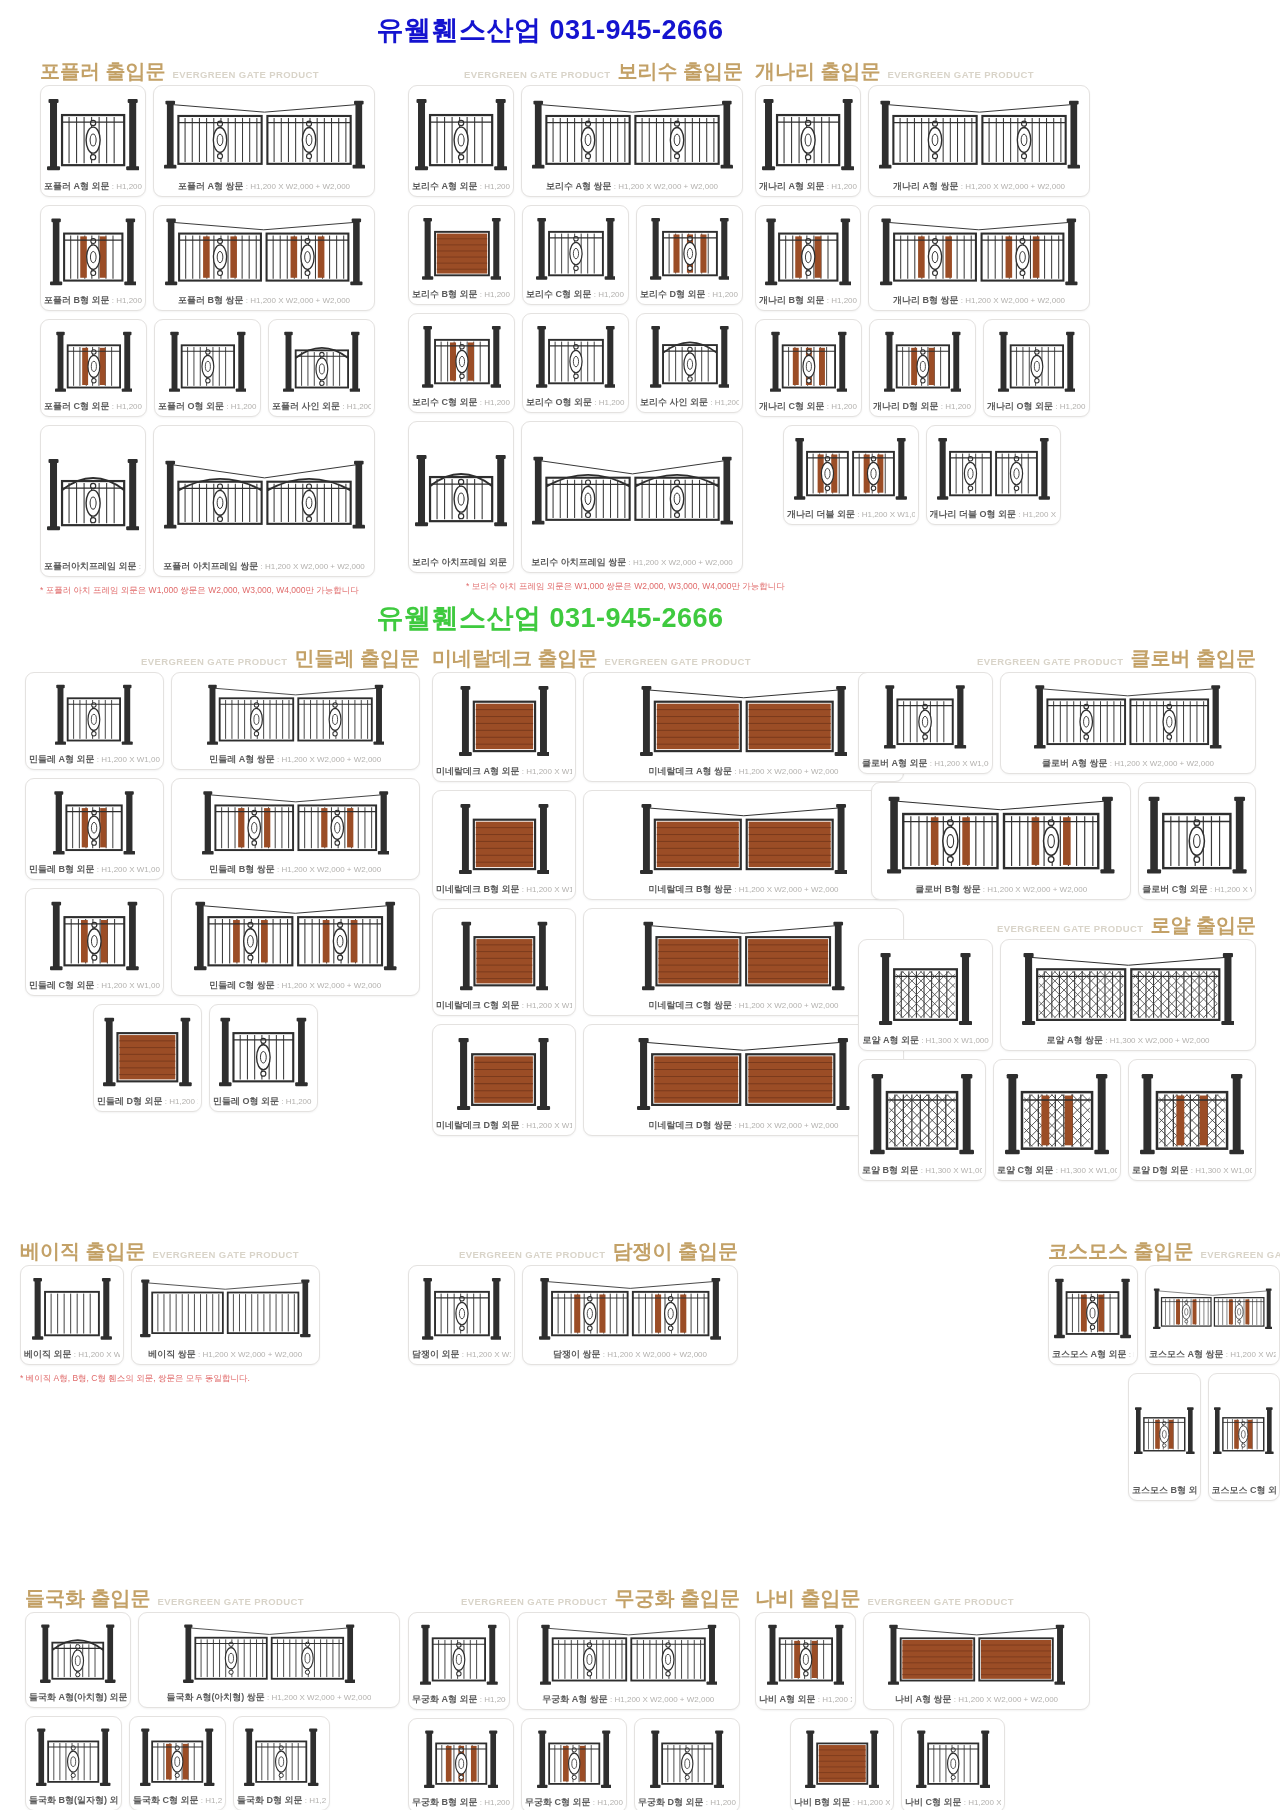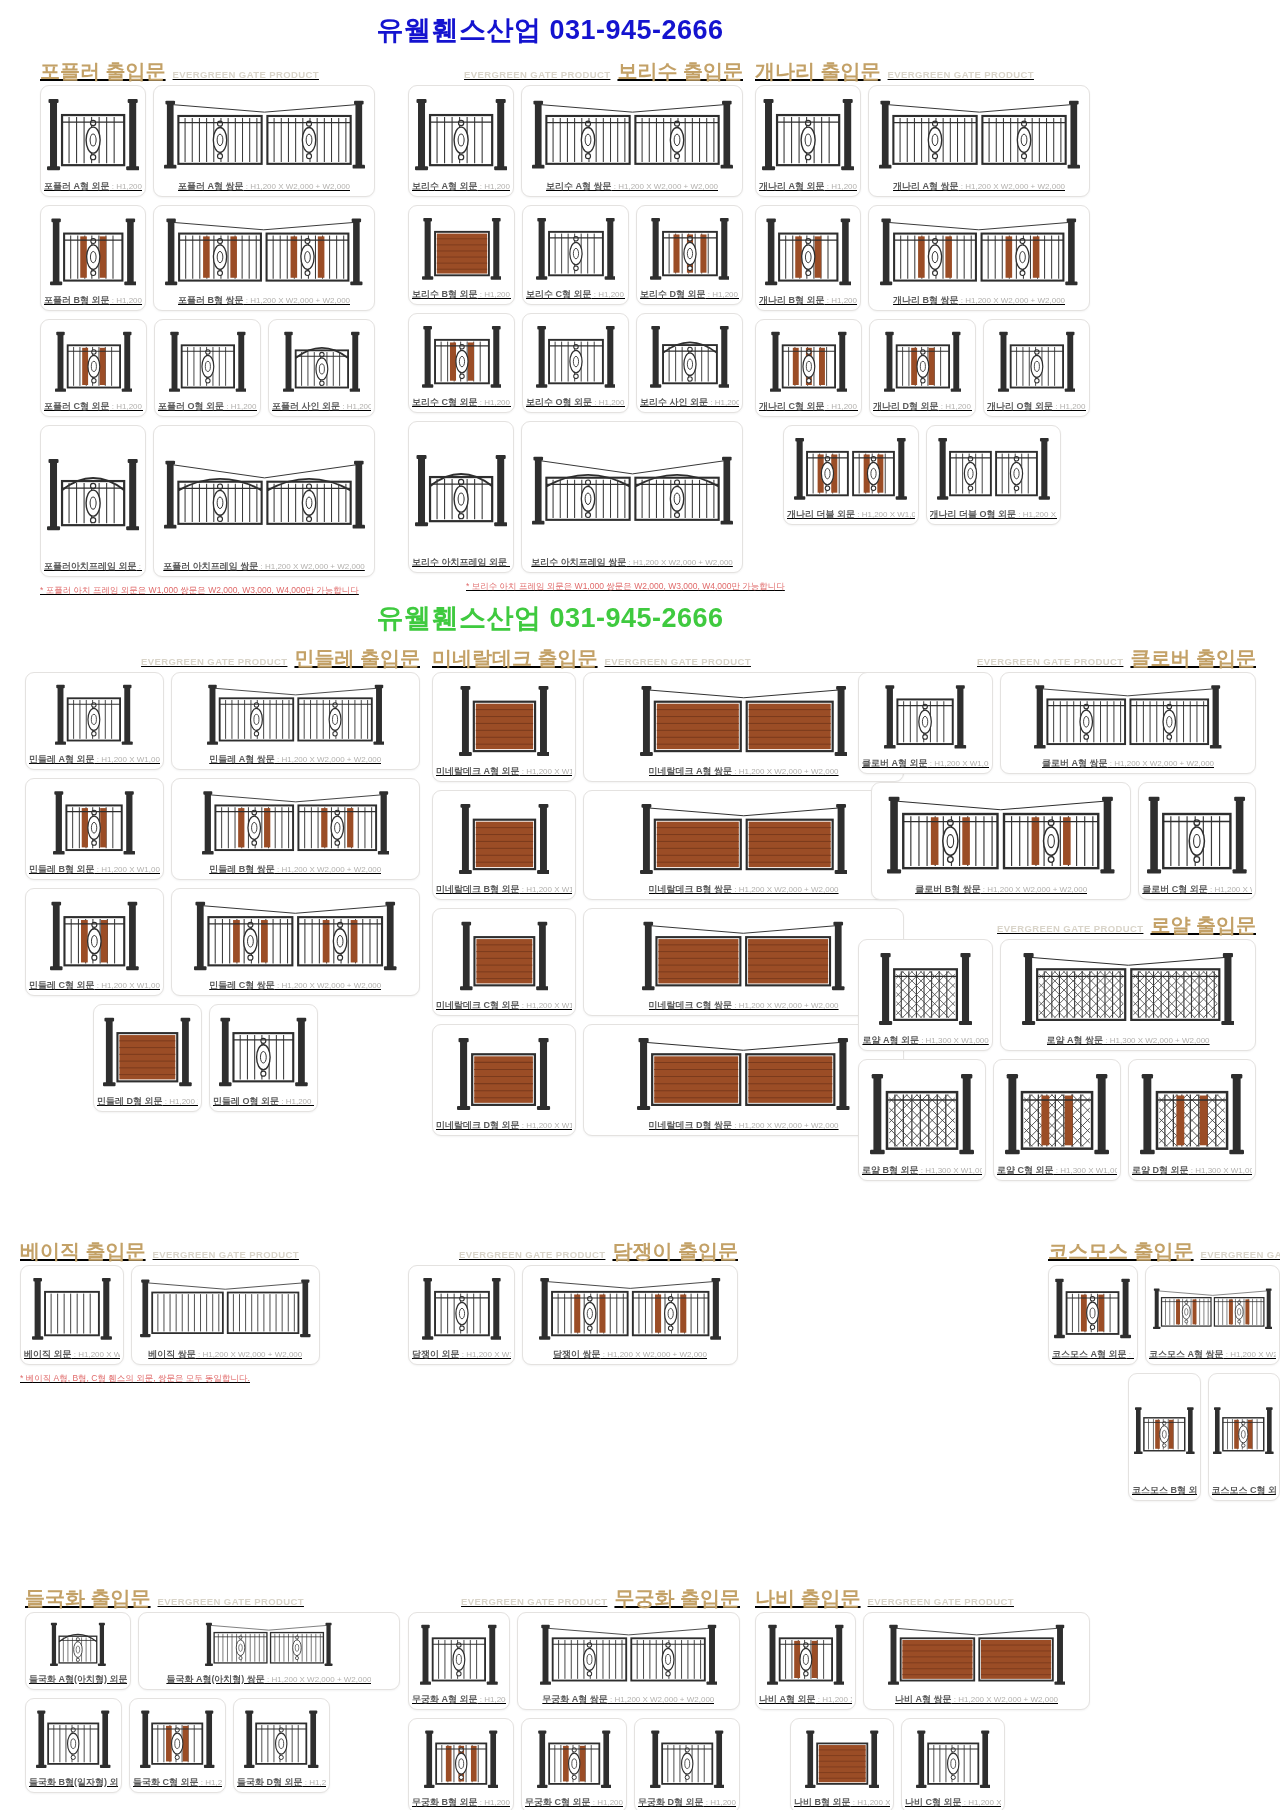--- a/index.html
+++ b/index.html
@@ -2,21 +2,21 @@
 <html><head>
 <meta charset="utf-8">
 <style>
   html,body{margin:0;padding:0;}
   body{width:1280px;height:1810px;position:relative;background:#ffffff;
        font-family:"Liberation Sans", sans-serif;overflow:hidden;}
   .banner{position:absolute;left:0;width:1100px;text-align:center;
           font-weight:bold;font-size:27px;letter-spacing:0.5px;}
   .banner.top{top:12px;color:#1413cf;}
   .banner.mid{top:600px;color:#3fca3f;}
-  .section{position:absolute;text-decoration:underline;}
+  .section{position:absolute;}
   .sec-head{display:flex;align-items:baseline;gap:7px;height:24px;margin-bottom:3px;}
   .sec-head.right{justify-content:flex-end;}
   .sec-title{color:#c3a167;font-weight:bold;font-size:20px;white-space:nowrap;}
   .egp{color:#d9d4c9;font-size:9.5px;font-weight:bold;letter-spacing:0.4px;white-space:nowrap;}
   .row{display:flex;gap:7px;margin-bottom:8px;align-items:stretch;}
   .card{background:#fff;border:1px solid #e4e2e0;border-radius:9px;
         box-shadow:0 1px 2px rgba(0,0,0,0.05);
         display:flex;flex-direction:column;align-items:center;
         padding:5px 3px 4px;box-sizing:border-box;min-width:0;}
   .gate-wrap{flex:1;min-height:0;width:100%;display:flex;align-items:center;justify-content:center;}
@@ -2510,21 +2510,21 @@
           </div>
           <div class="card-label"><span class="nm">코스모스 C형 외문</span></div>
         </div>
       </div>
     </div>
     <div class="section" style="left: 25px; top: 1585px; width: 375px;">
       <div class="sec-head">
         <span class="sec-title">들국화 출입문</span>
         <span class="egp">EVERGREEN GATE PRODUCT</span>
       </div>
-      <div class="row" style="height: 78px;">
+      <div class="row" style="height: 96px;">
         <div class="card" style="flex: 1 1 0px;">
           <div class="gate-wrap">
             <svg viewBox="0 0 92 84" preserveAspectRatio="xMidYMid meet" xmlns="http://www.w3.org/2000/svg">
               <rect x="1.5" y="8" width="10" height="4" rx="1" fill="#2e2e2e"></rect>
               <rect x="3" y="10" width="7" height="66" fill="#2e2e2e"></rect>
               <rect x="0" y="75" width="13" height="4" rx="1" fill="#2e2e2e"></rect>
               <rect x="80.5" y="8" width="10" height="4" rx="1" fill="#2e2e2e"></rect>
               <rect x="82" y="10" width="7" height="66" fill="#2e2e2e"></rect>
               <rect x="79" y="75" width="13" height="4" rx="1" fill="#2e2e2e"></rect>
               <path d="M 15 39 Q 46 15 77 39" fill="none" stroke="#2e2e2e" stroke-width="2"></path>

